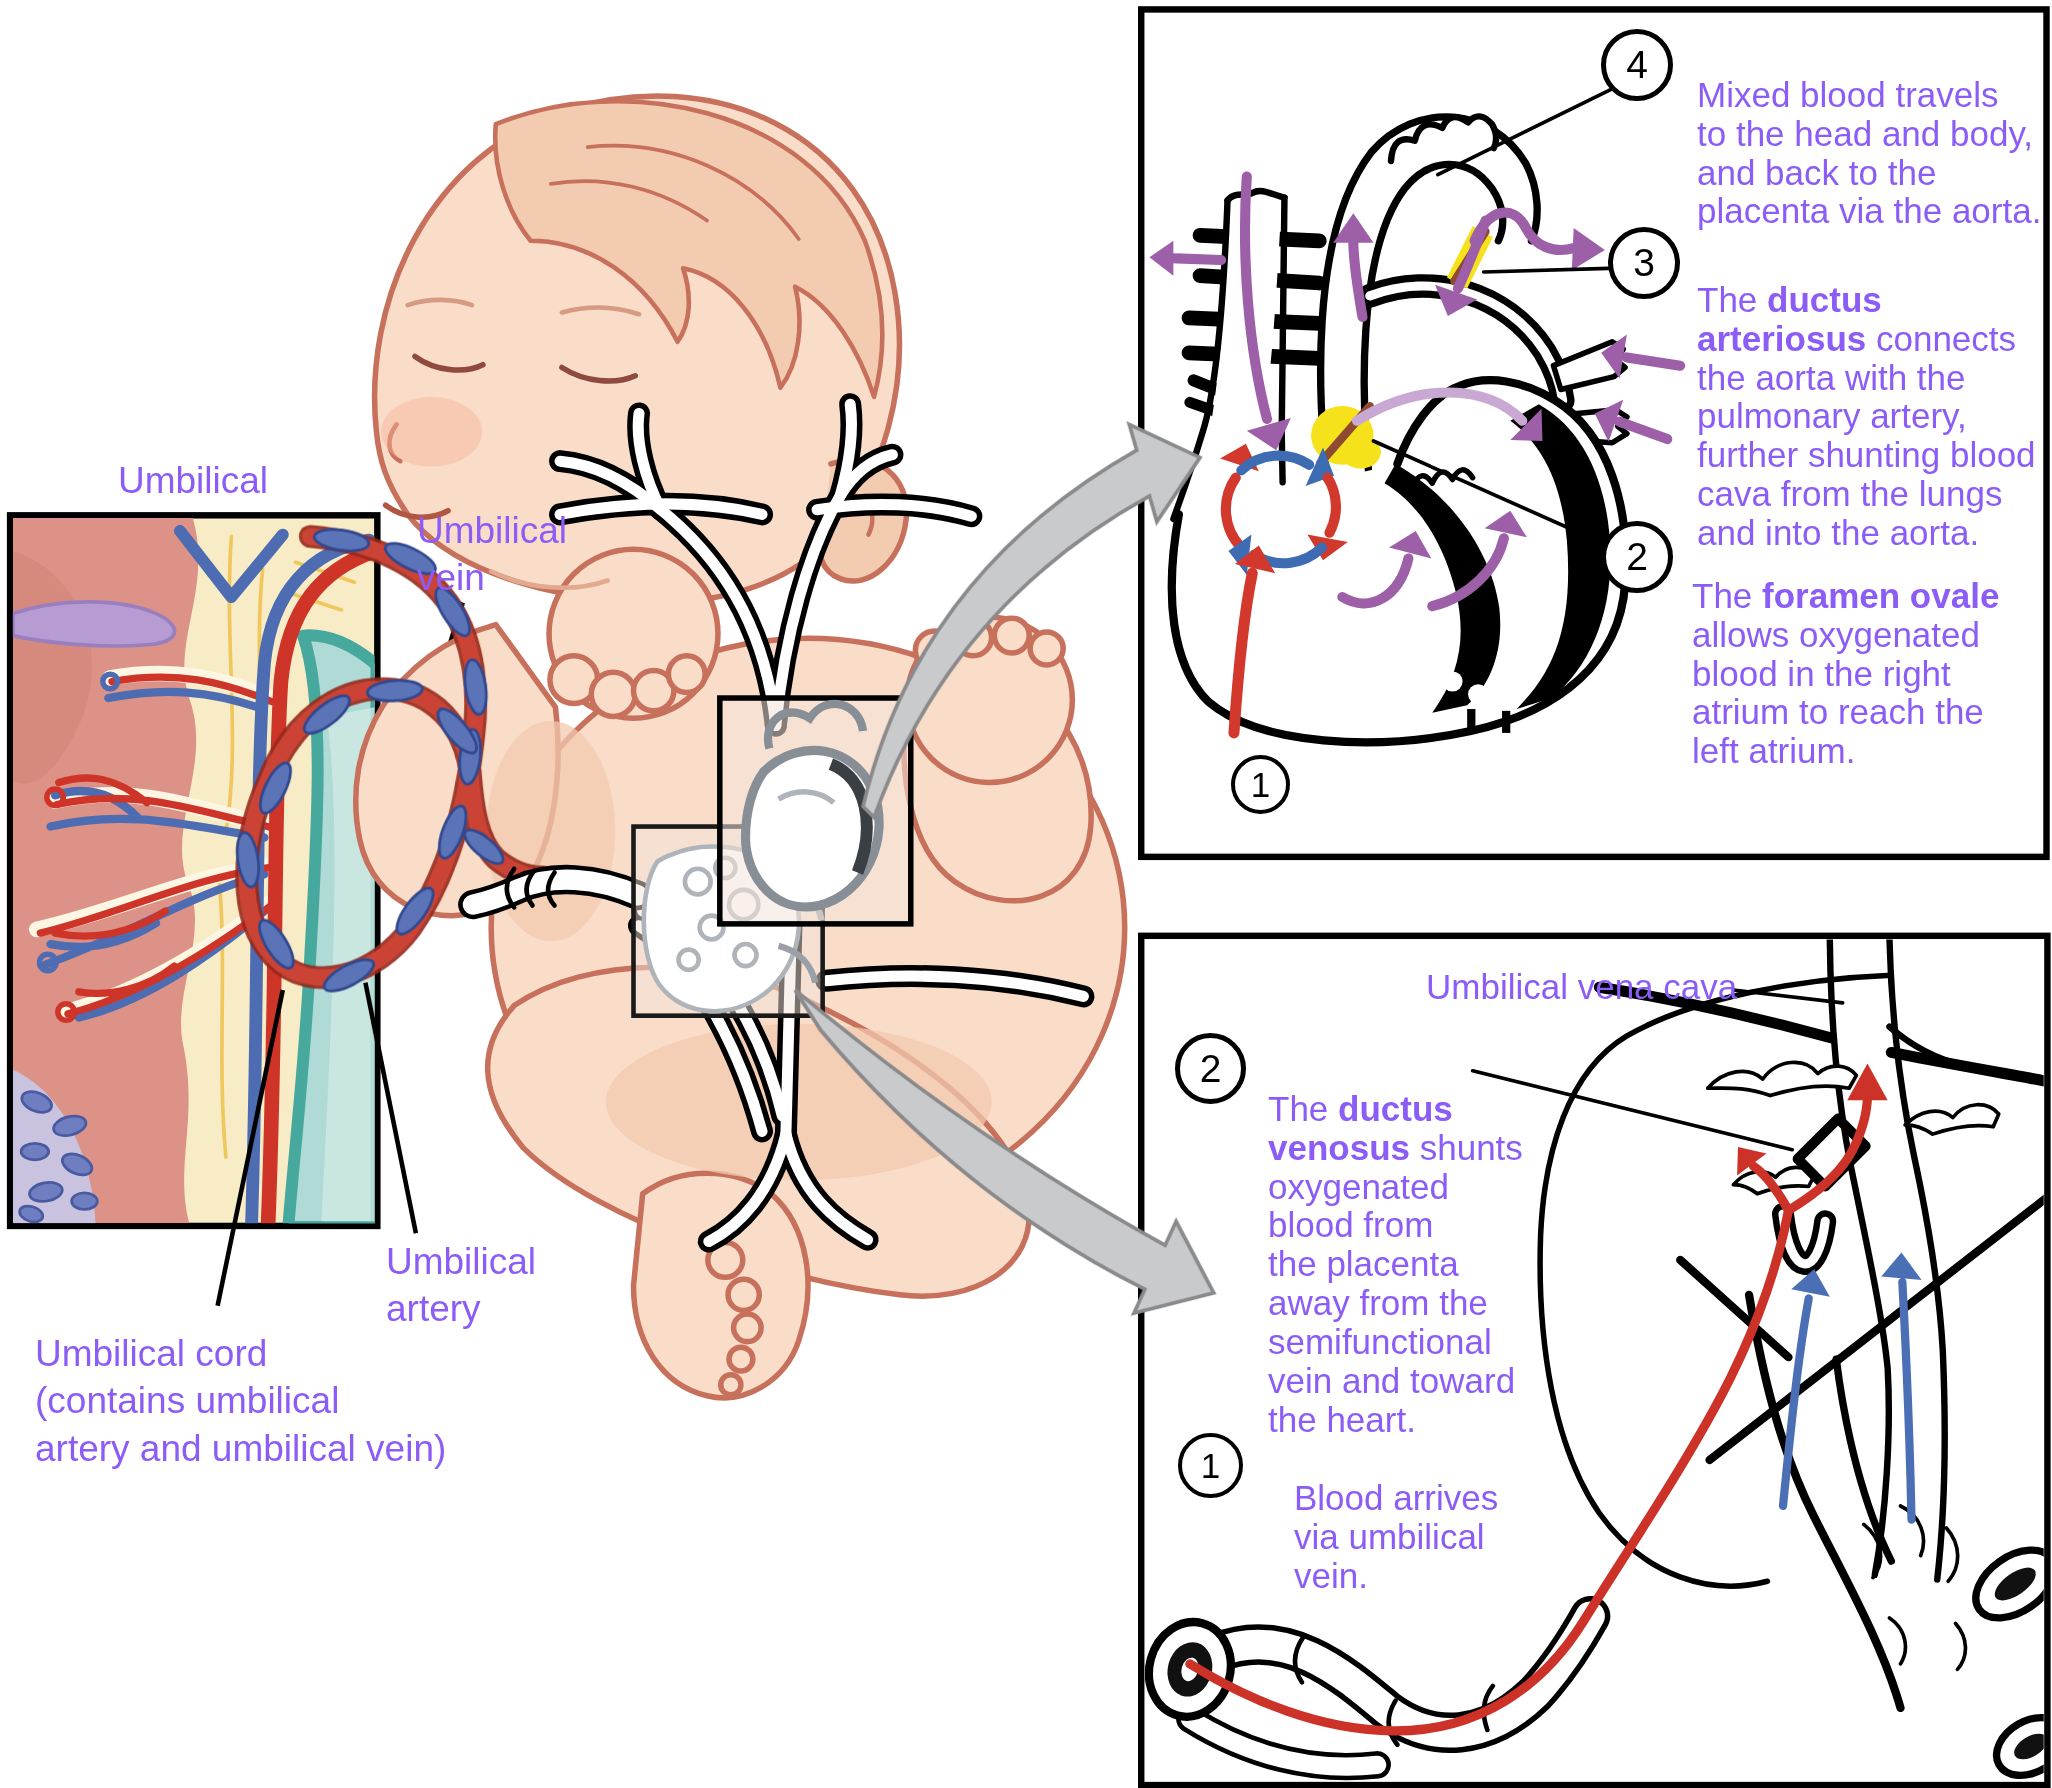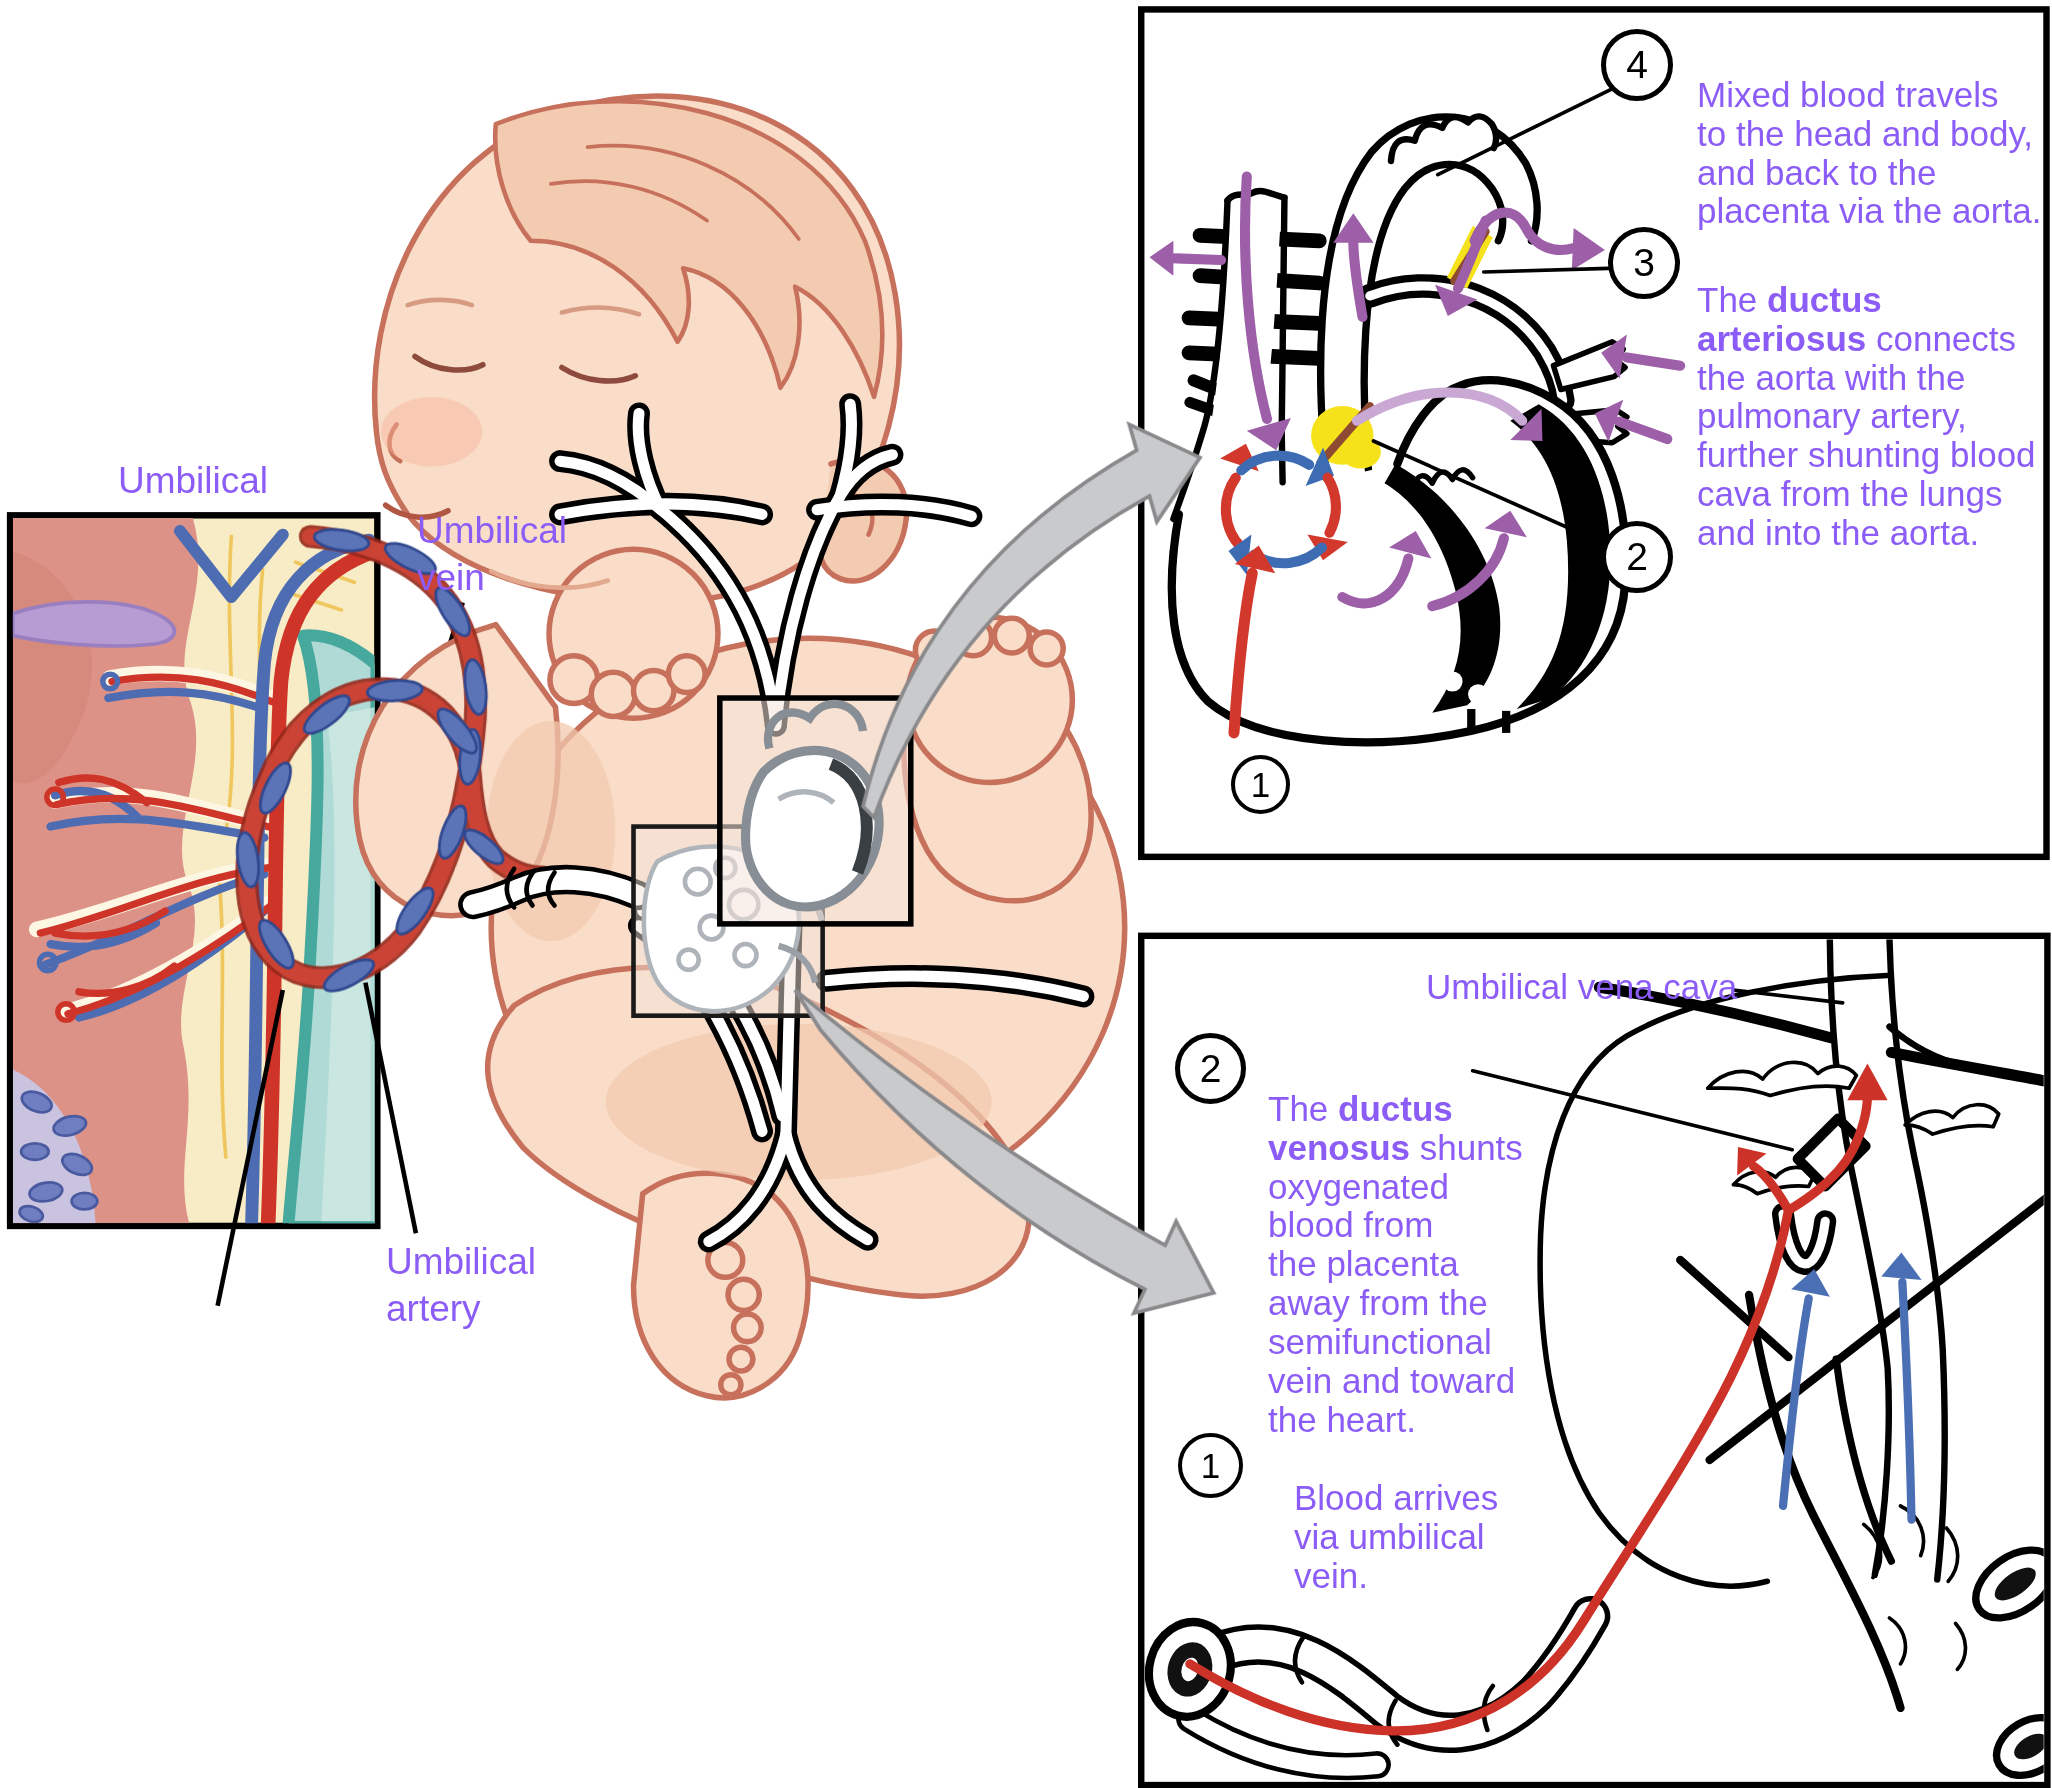--- a/index.html
+++ b/index.html
@@ -415,20 +415,23 @@
     <path d="M940,878 Q1000,625 1238,490 L1230,462 L1307,498 L1260,568 L1252,540 Q1035,660 952,890 Z"></path>
     <path d="M894,1122 Q1045,1302 1247,1404 L1235,1430 L1322,1408 L1281,1330 L1269,1356 Q1062,1242 866,1078 Z"></path>
   </g>
 </svg>
 
 <div class="t lft" style="left:118px;top:457px;">Umbilical</div>
 <div class="t lft" style="left:417px;top:507px;">Umbilical
 vein</div>
 <div class="t lft" style="left:386px;top:1238px;">Umbilical
 artery</div>
+<div class="t lft" style="left:35px;top:1330px;">Umbilical cord
+(contains umbilical
+artery and umbilical vein)</div>
 
 <div class="circ" style="left:1601px;top:29px;width:62px;height:62px;">4</div>
 <div class="t" style="left:1697px;top:37px;width:349px;">
   <span>Mixed blood travels
 to the head and body,
 and back to the
 placenta via the aorta.</span><span class="b"></span><span></span>
 </div>
 
 <div class="circ" style="left:1608px;top:227px;width:62px;height:62px;">3</div>
@@ -436,20 +439,27 @@
   <span>The </span><span class="b">ductus
 arteriosus</span><span> connects
 the aorta with the
 pulmonary artery,
 further shunting blood
 cava from the lungs
 and into the aorta.</span>
 </div>
 
 <div class="circ" style="left:1601px;top:521px;width:62px;height:62px;">2</div>
+<div class="t" style="left:1692px;top:538px;width:354px;">
+  <span>The </span><span class="b">foramen ovale</span><span>
+allows oxygenated
+blood in the right
+atrium to reach the
+left atrium.</span>
+</div>
 
 <div class="circ sm" style="left:1231px;top:755px;width:51px;height:51px;">1</div>
 
 <div class="t" style="left:1426px;top:968px;">Umbilical vena cava</div>
 
 <div class="circ" style="left:1175px;top:1033px;width:61px;height:61px;">2</div>
 <div class="t" style="left:1268px;top:1051px;width:275px;">
   <span>The </span><span class="b">ductus
 venosus</span><span> shunts
 oxygenated

